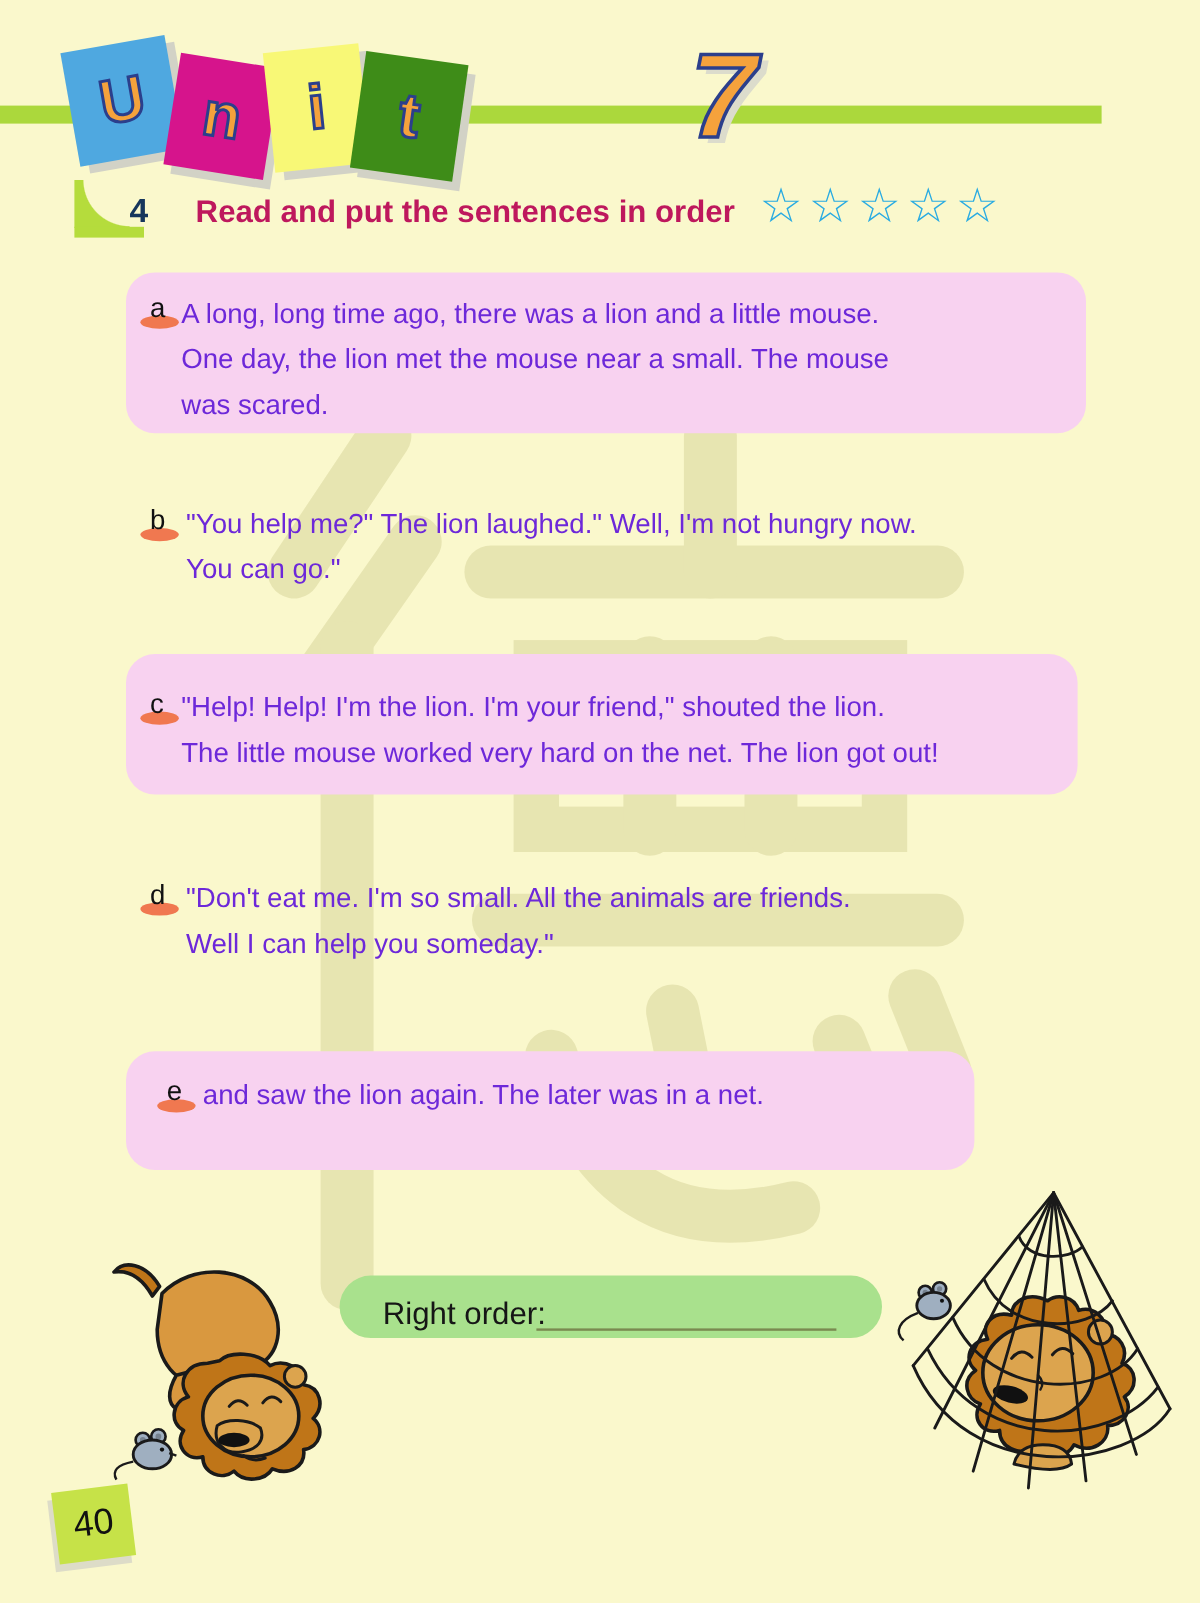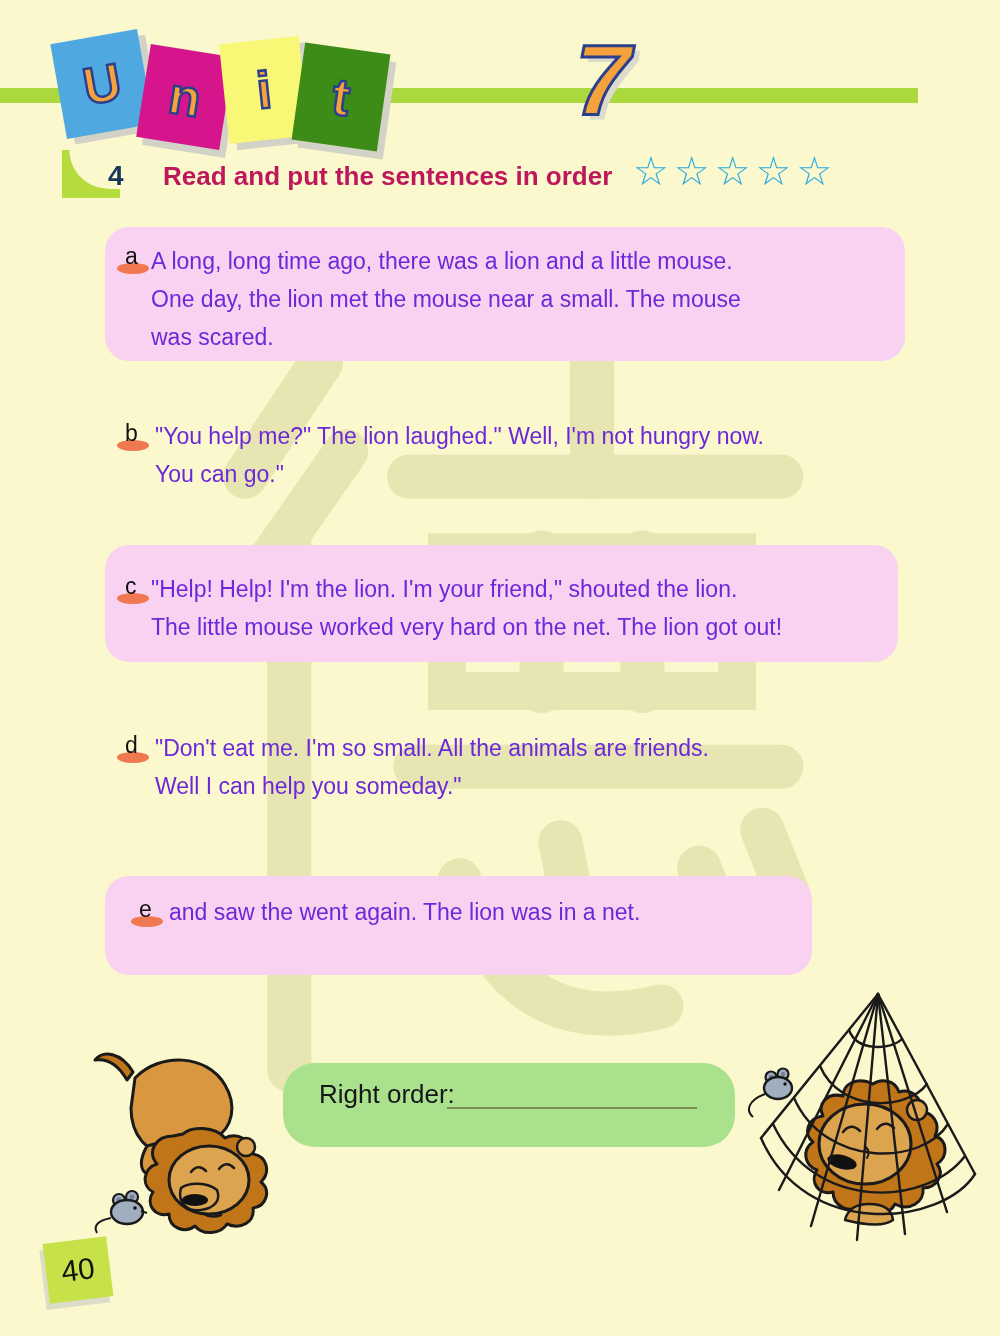--- a/index.html
+++ b/index.html
@@ -49,21 +49,21 @@
   .marker-letter {
     position:relative; z-index:2; font-size:23px; color:#111;
     display:inline-block; padding-left:6px;
   }
   .marker-dot {
     position:absolute; z-index:1; left:-2px; bottom:1px;
     width:32px; height:11px; border-radius:50%; background:#F07850;
   }
 
   
-  .answer-box { left:283px; top:1063px; width:452px; height:84px; border-radius:32px; background:#A9E18D; }
+  .answer-box { left:283px; top:1063px; width:452px; height:52px; border-radius:32px; background:#A9E18D; }
   .answer-label { position:absolute; left:36px; top:16px; font-size:26px; color:#161616; }
   .answer-blank { position:absolute; left:164px; top:14px; width:250px; height:30px; border-bottom:2px solid #7A8A50; }
 
   
   .pagenum-tile {
     left:46px; top:1240px; width:64px; height:60px; background:#C6E248;
     transform:rotate(-7deg); box-shadow:-4px 6px 0 #DDDCC8;
     display:flex; align-items:center; justify-content:center;
   }
   .pagenum-tile span { font-size:30px; color:#111; }
@@ -160,21 +160,21 @@
       <span class="line">Well I can help you someday."</span>
     </div>
   </div>
 
   <div class="abs sbox pink z1" style="left:105px; top:876px; width:707px; height:99px;">
     <span class="marker" style="left:28px; top:20px;">
       <span class="marker-dot"></span>
       <span class="marker-letter">e</span>
     </span>
     <div class="stext" style="left:64px; top:17px;">
-      <span class="line">and saw the went again. The lion was in a net.</span>
+      <span class="line">and saw the lion again. The later was in a net.</span>
     </div>
   </div>
 
   <div class="abs answer-box z1">
     <span class="answer-label">Right order:</span>
     <span class="answer-blank"></span>
   </div>
 
   <svg class="abs z1" style="left:85px; top:1040px;" width="210" height="200" viewBox="0 0 210 200">
     <g stroke="#1a1a1a" stroke-linejoin="round">

